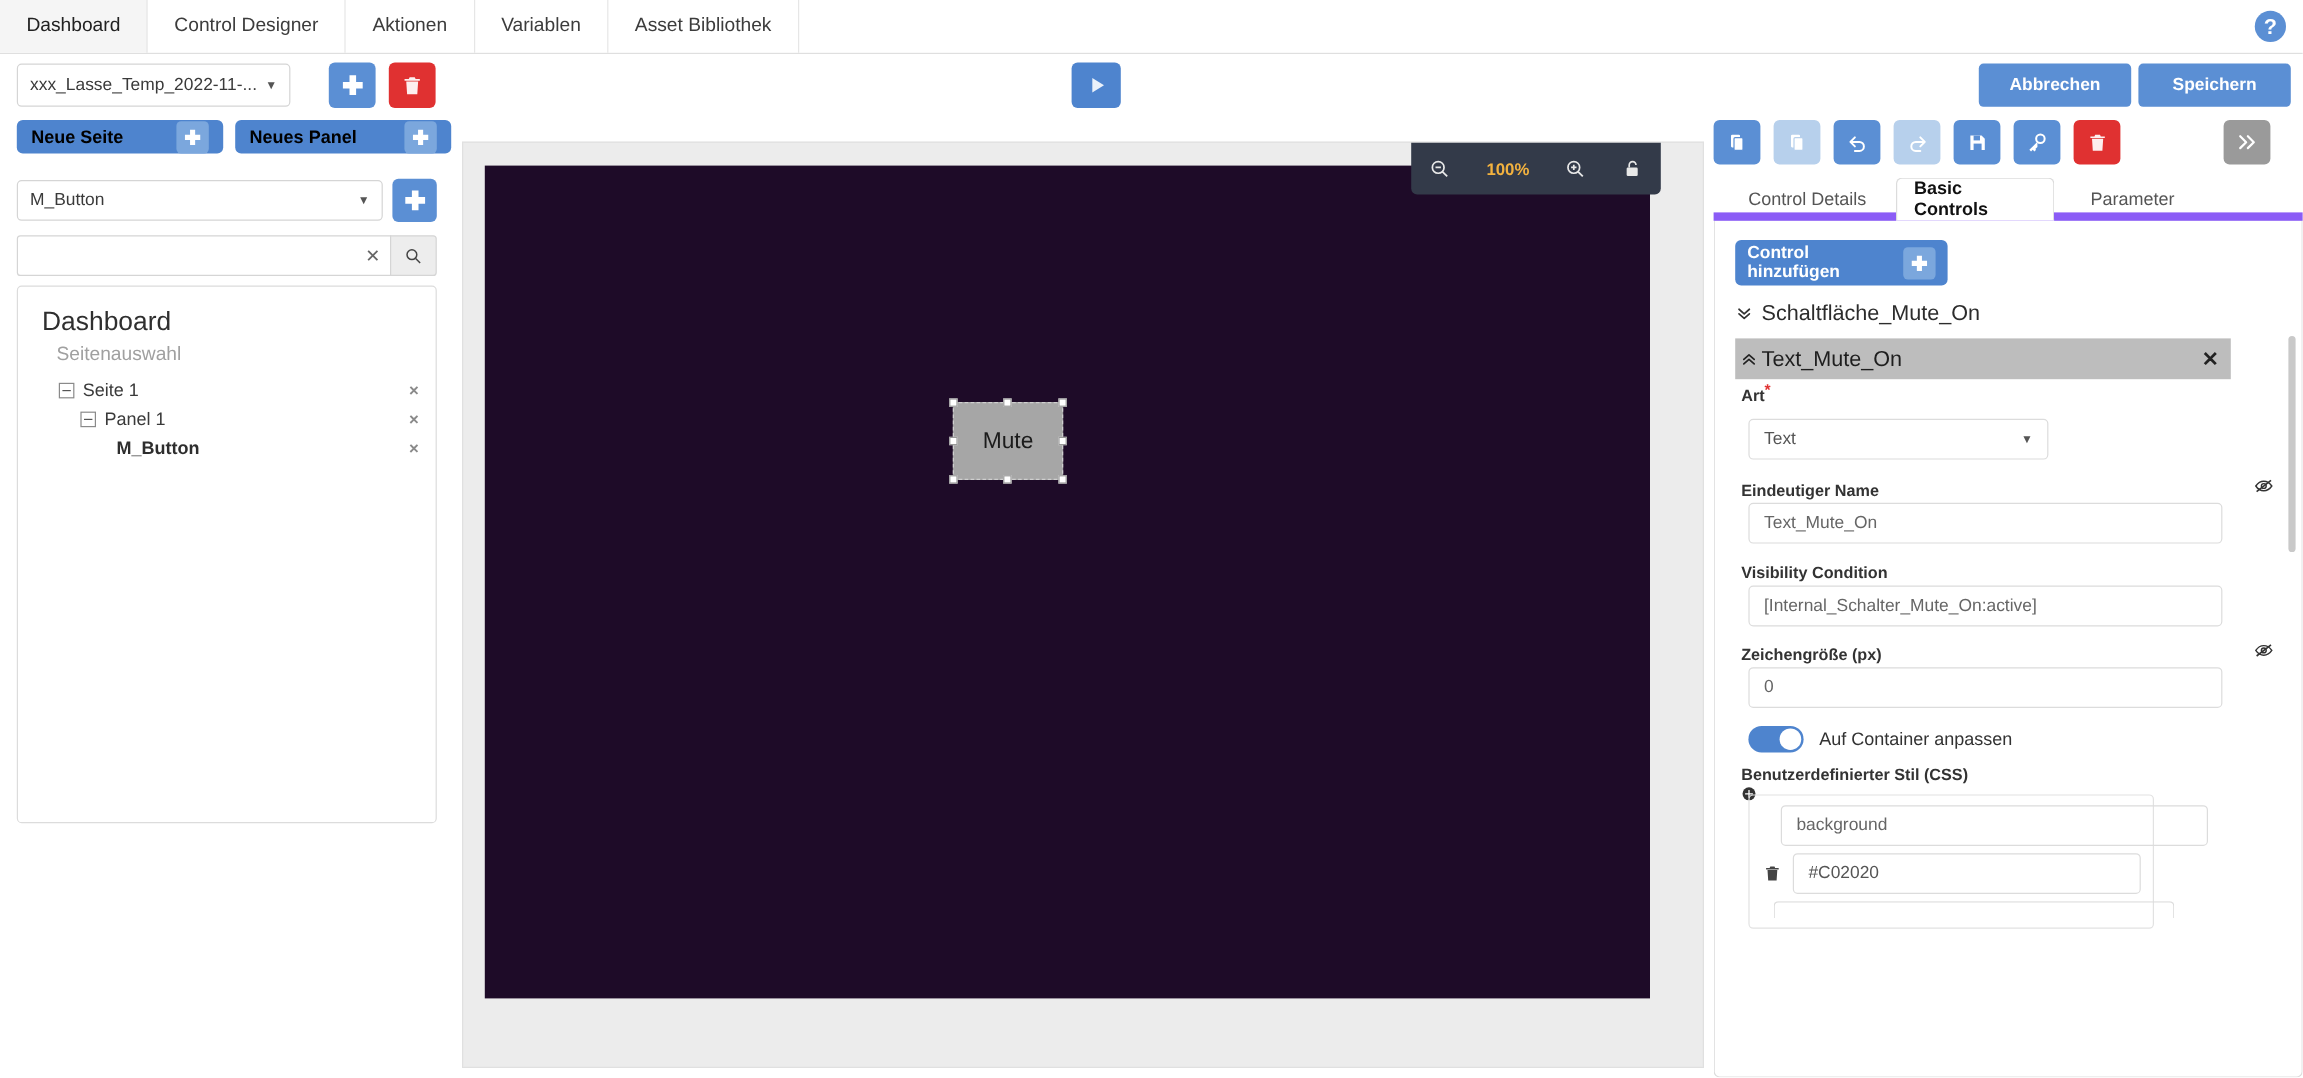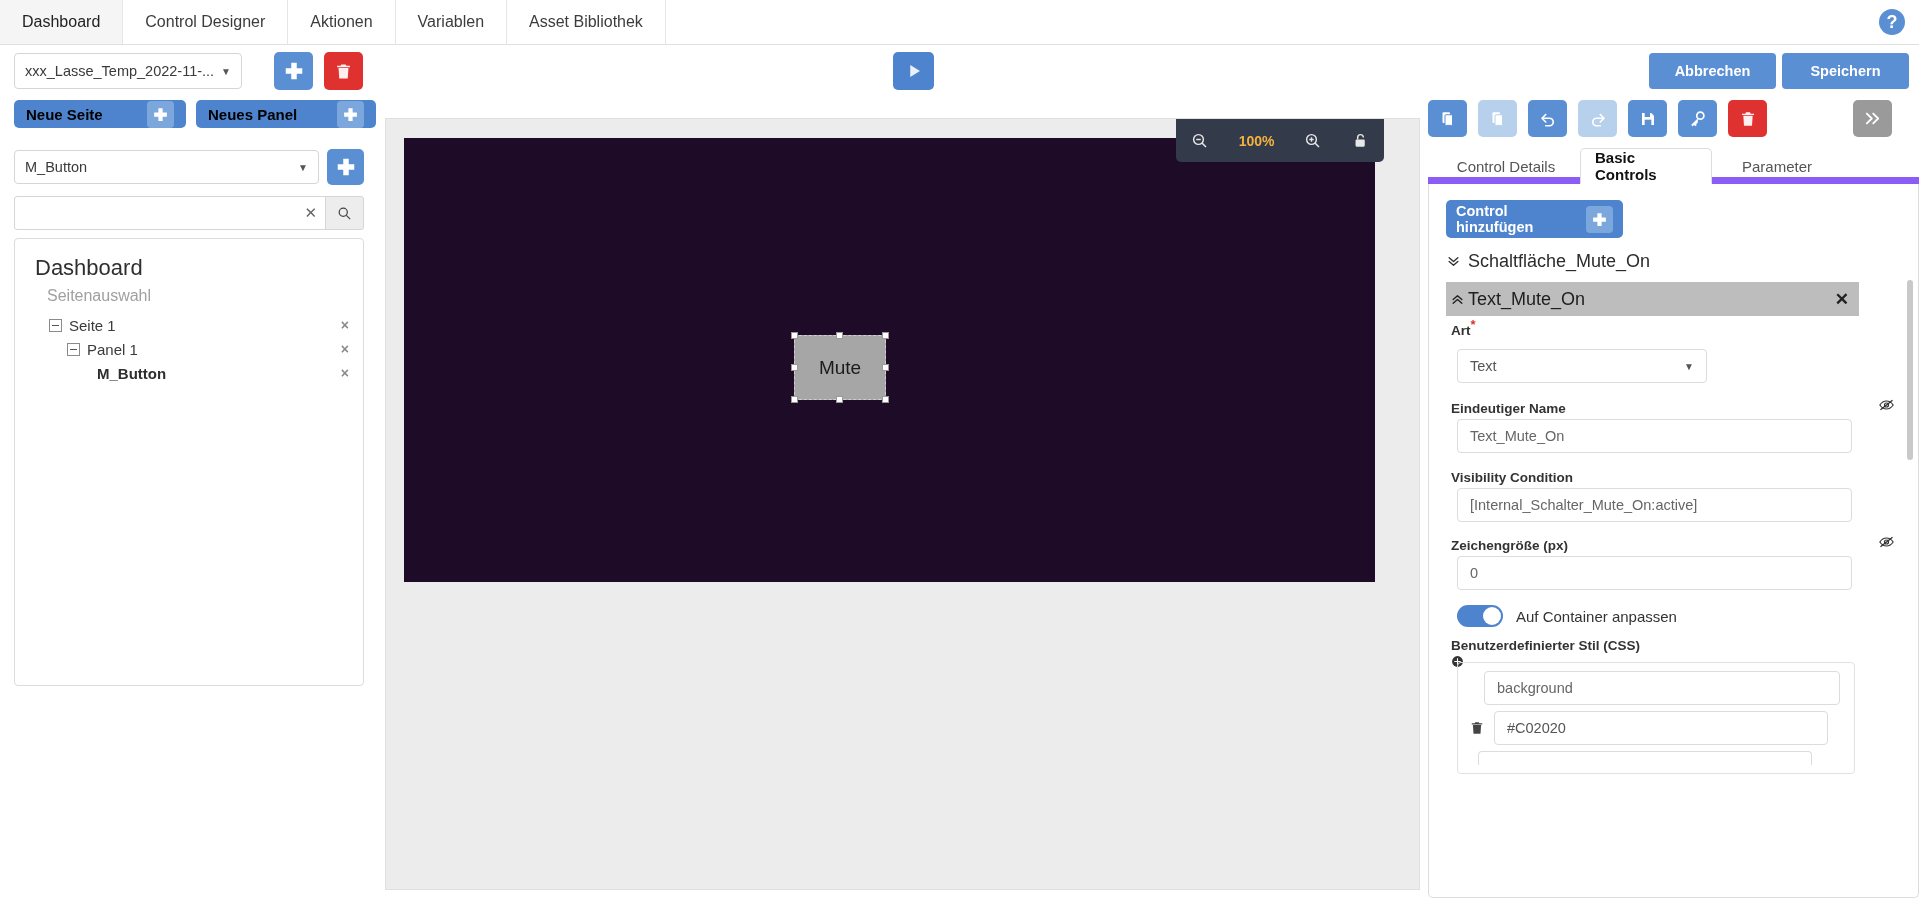--- a/index.html
+++ b/index.html
@@ -140,21 +140,21 @@
   .tree-row.lvl2 { padding-left: 52px; }
   .tree-row.lvl3 { padding-left: 82px; font-weight: bold; color: #2e2e2e; }
 
   
   .center-wrap {
     position: absolute; left: 385px; top: 118px;
     width: 1035px; height: 772px; background: #ececec;
     border: 1px solid #e0e0e0;
   }
   .canvas {
-    position: absolute; left: 18px; top: 19px; width: 971px; height: 444px;
+    position: absolute; left: 18px; top: 19px; width: 971px; height: 694px;
     background: #1e0b28;
   }
   .zoom-bar {
     position: absolute; right: 35px; top: 0px; width: 208px; height: 43px;
     background: #333a49; border-radius: 0 0 5px 5px;
     display: flex; align-items: center; justify-content: space-around;
     color: #e8e8e8; z-index: 5;
   }
   .zoom-bar .zlabel { color: #f3b23f; font-size: 14px; font-weight: bold; }
   .zoom-bar .zicon { cursor: pointer; display: flex; align-items: center; }
@@ -261,21 +261,21 @@
     width: 46px; height: 22px; border-radius: 11px; background: #4e84ce;
     position: relative; cursor: pointer;
   }
   .toggle .knob {
     position: absolute; right: 2px; top: 2px; width: 18px; height: 18px;
     border-radius: 50%; background: #fff;
   }
   .toggle-label { margin-left: 13px; font-size: 15px; color: #333; }
 
   .css-block {
-    position: absolute; left: 28px; width: 398px;
+    position: absolute; left: 28px; width: 338px;
     border: 1px solid #e2e2e2; border-radius: 4px; padding: 8px 10px;
   }
   .css-key {
     width: 356px; height: 34px; border: 1px solid #dcdcdc; border-radius: 4px;
     display: flex; align-items: center; padding: 0 12px;
     font-size: 14.5px; color: #666; margin-left: 16px;
   }
   .css-valrow { display: flex; align-items: center; margin-top: 6px; }
   .css-val {
     width: 334px; height: 34px; border: 1px solid #dcdcdc; border-radius: 4px;

